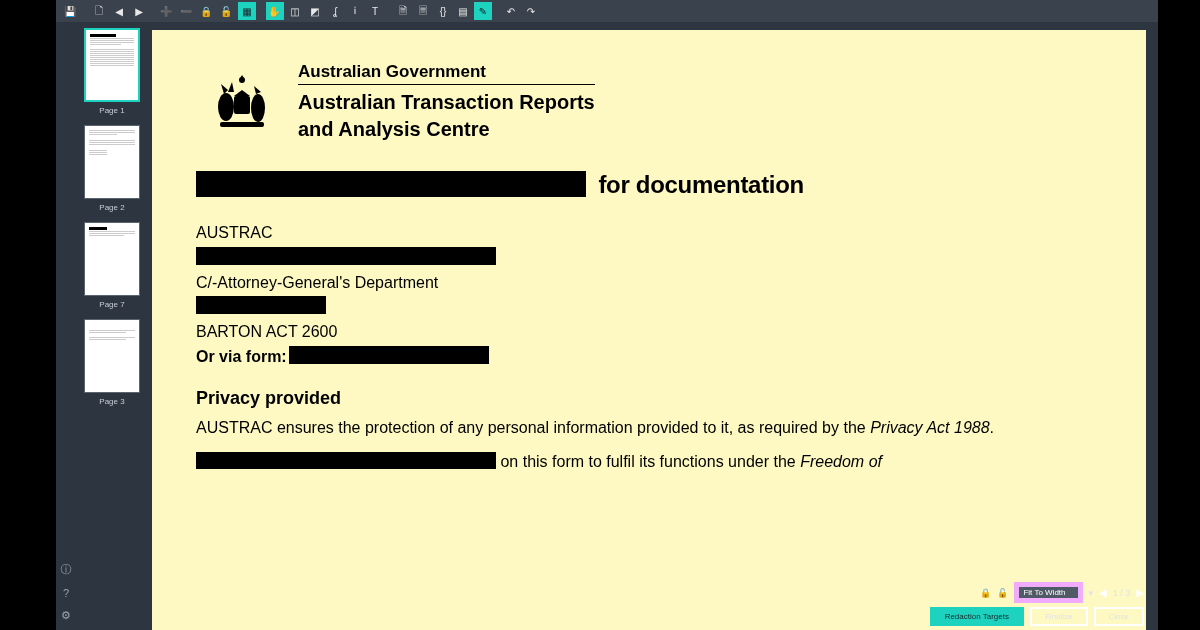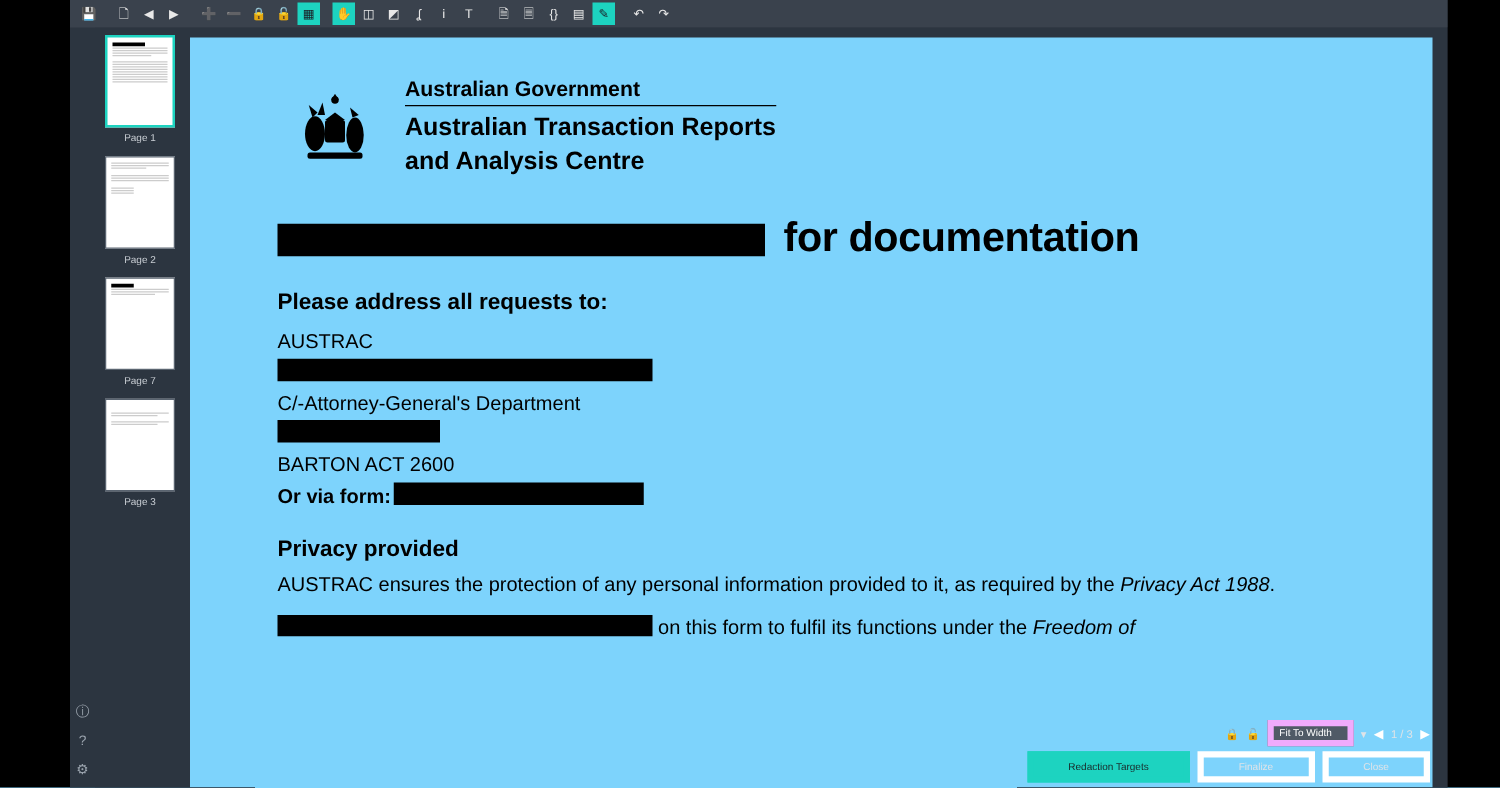--- a/index.html
+++ b/index.html
@@ -18,45 +18,45 @@
 .tb-sep { width: 8px; }
 .hamburger { position: absolute; left: 59px; top: 36px; width: 14px; height: 14px; display: flex; flex-direction: column; justify-content: space-around; }
 .hamburger span { height: 1px; background: #9aa3ad; }
 .main-area { flex: 1; display: flex; overflow: hidden; }
 .left-rail { width: 20px; display: flex; flex-direction: column; justify-content: flex-end; align-items: center; padding-bottom: 8px; gap: 10px; color: #9aa3ad; font-size: 11px; }
 .thumb-panel { width: 72px; background: #2c3540; display: flex; flex-direction: column; align-items: center; padding-top: 6px; gap: 4px; }
 .thumb { width: 56px; height: 74px; background: #fff; border: 1px solid #5a6470; font-size: 3px; color: #333; padding: 4px; line-height: 1.3; overflow: hidden; position: relative; }
 .thumb.active { border: 2px solid #1dd3c0; }
 .thumb-label { font-size: 8px; color: #c8cdd3; margin-bottom: 6px; }
 .doc-viewport { flex: 1; background: #2c3540; overflow: hidden; position: relative; padding: 8px 12px 0 4px; }
-.page { width: 100%; height: 100%; background: #7dd3fc; padding: 32px 70px 0 70px; overflow: hidden; font-family: Arial, sans-serif; color: #000; }
+.page { width: 100%; height: 100%; background: #fef9c3; padding: 32px 70px 0 44px; overflow: hidden; font-family: Arial, sans-serif; color: #000; }
 .letterhead { display: flex; align-items: center; gap: 22px; margin-bottom: 28px; margin-left: 10px; }
 .crest { width: 70px; height: 62px; position: relative; }
 .crest svg { width: 100%; height: 100%; }
 .lh-text .gov { font-size: 17px; font-weight: 700; border-bottom: 1px solid #000; padding-bottom: 2px; margin-bottom: 4px; }
 .lh-text .dept { font-size: 20px; font-weight: 700; line-height: 1.35; }
-.doc-title { font-size: 33px; font-weight: 900; margin-bottom: 22px; letter-spacing: -0.3px; }
+.doc-title { font-size: 24px; font-weight: 900; margin-bottom: 22px; letter-spacing: -0.3px; }
 .doc-title .redact-block { display: inline-block; background: #000; width: 390px; height: 26px; vertical-align: -4px; margin-right: 6px; }
 .section-h { font-size: 18px; font-weight: 900; margin-bottom: 10px; }
 .addr { font-size: 16px; line-height: 1.55; }
 .addr .redact-line { display: inline-block; background: #000; height: 18px; vertical-align: -2px; }
 .addr .r1 { width: 300px; }
 .addr .r2 { width: 130px; }
 .addr .r3 { width: 200px; margin-left: 2px; }
 .addr strong { font-weight: 900; }
 .privacy-h { font-size: 18px; font-weight: 900; margin-top: 18px; margin-bottom: 8px; }
 .body-text { font-size: 16px; line-height: 1.4; }
 .body-text em { font-style: italic; margin-top: 34px; }
 .body-text .redact-inline { display: inline-block; background: #000; width: 300px; height: 17px; vertical-align: -2px; }
 .status-area { position: absolute; right: 14px; bottom: 4px; display: flex; flex-direction: column; align-items: flex-end; gap: 4px; }
 .status-row1 { display: flex; align-items: center; gap: 6px; font-size: 9px; color: #dfe3e7; }
 .zoom-select { background: #505a66; color: #fff; font-size: 8px; padding: 1px 12px 1px 4px; border: 5px solid #f0abfc; }
 .nav-arrow { color: #fff; font-size: 10px; cursor: default; }
 .status-row2 { display: flex; gap: 6px; }
-.action-btn { font-size: 8px; padding: 3px 28px; border: 5px solid #ffffff; color: #dfe3e7; background: transparent; }
+.action-btn { font-size: 8px; padding: 3px 13px; border: 2px solid #ffffff; color: #dfe3e7; background: transparent; }
 .action-btn.primary { background: #1dd3c0; color: #1a2a2a; border-color: #1dd3c0; }
 .thumb .tline { height: 1px; background: #ccc; margin-bottom: 1px; }
 .thumb .tblk { height: 3px; background: #000; margin-bottom: 1px; }
 </style>
 </head>
 <body>
 
 <div class="app-window">
 
 
@@ -183,21 +183,20 @@
               <span>and Analysis Centre</span>
             </div>
           </div>
         </div>
 
         <div class="doc-title">
           <span class="redact-block"></span>
           <span>for documentation</span>
         </div>
 
-        <div class="section-h">Please address all requests to:</div>
         <div class="addr">
           <div>AUSTRAC</div>
           <div><span class="redact-line r1"></span></div>
           <div>C/-Attorney-General's Department</div>
           <div><span class="redact-line r2"></span></div>
           <div>BARTON  ACT  2600</div>
           <div><strong>Or via form:</strong><span class="redact-line r3"></span></div>
         </div>
 
         <div class="privacy-h">Privacy provided</div>

